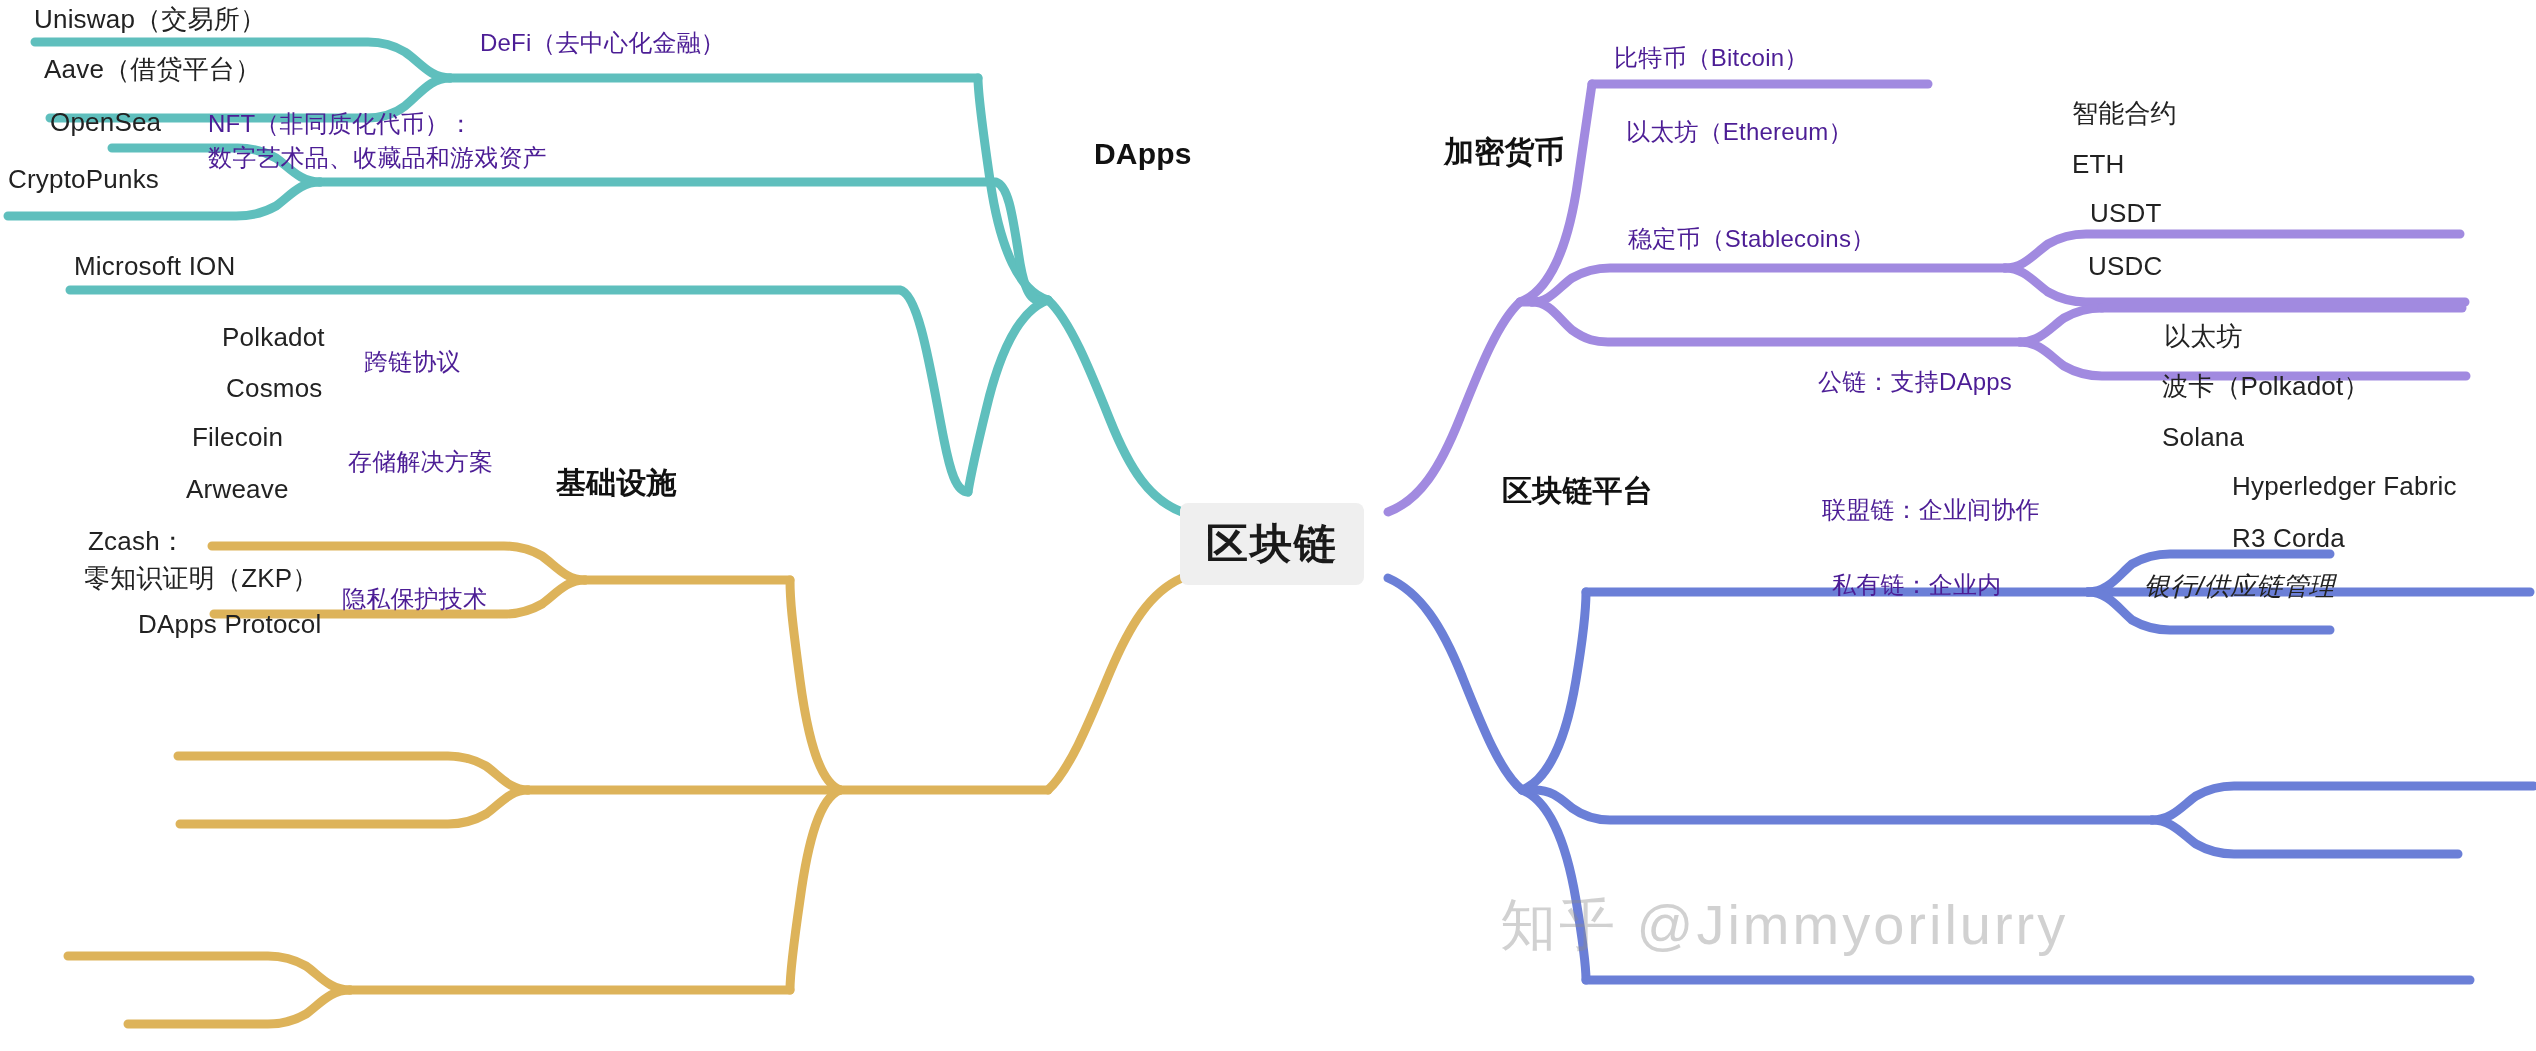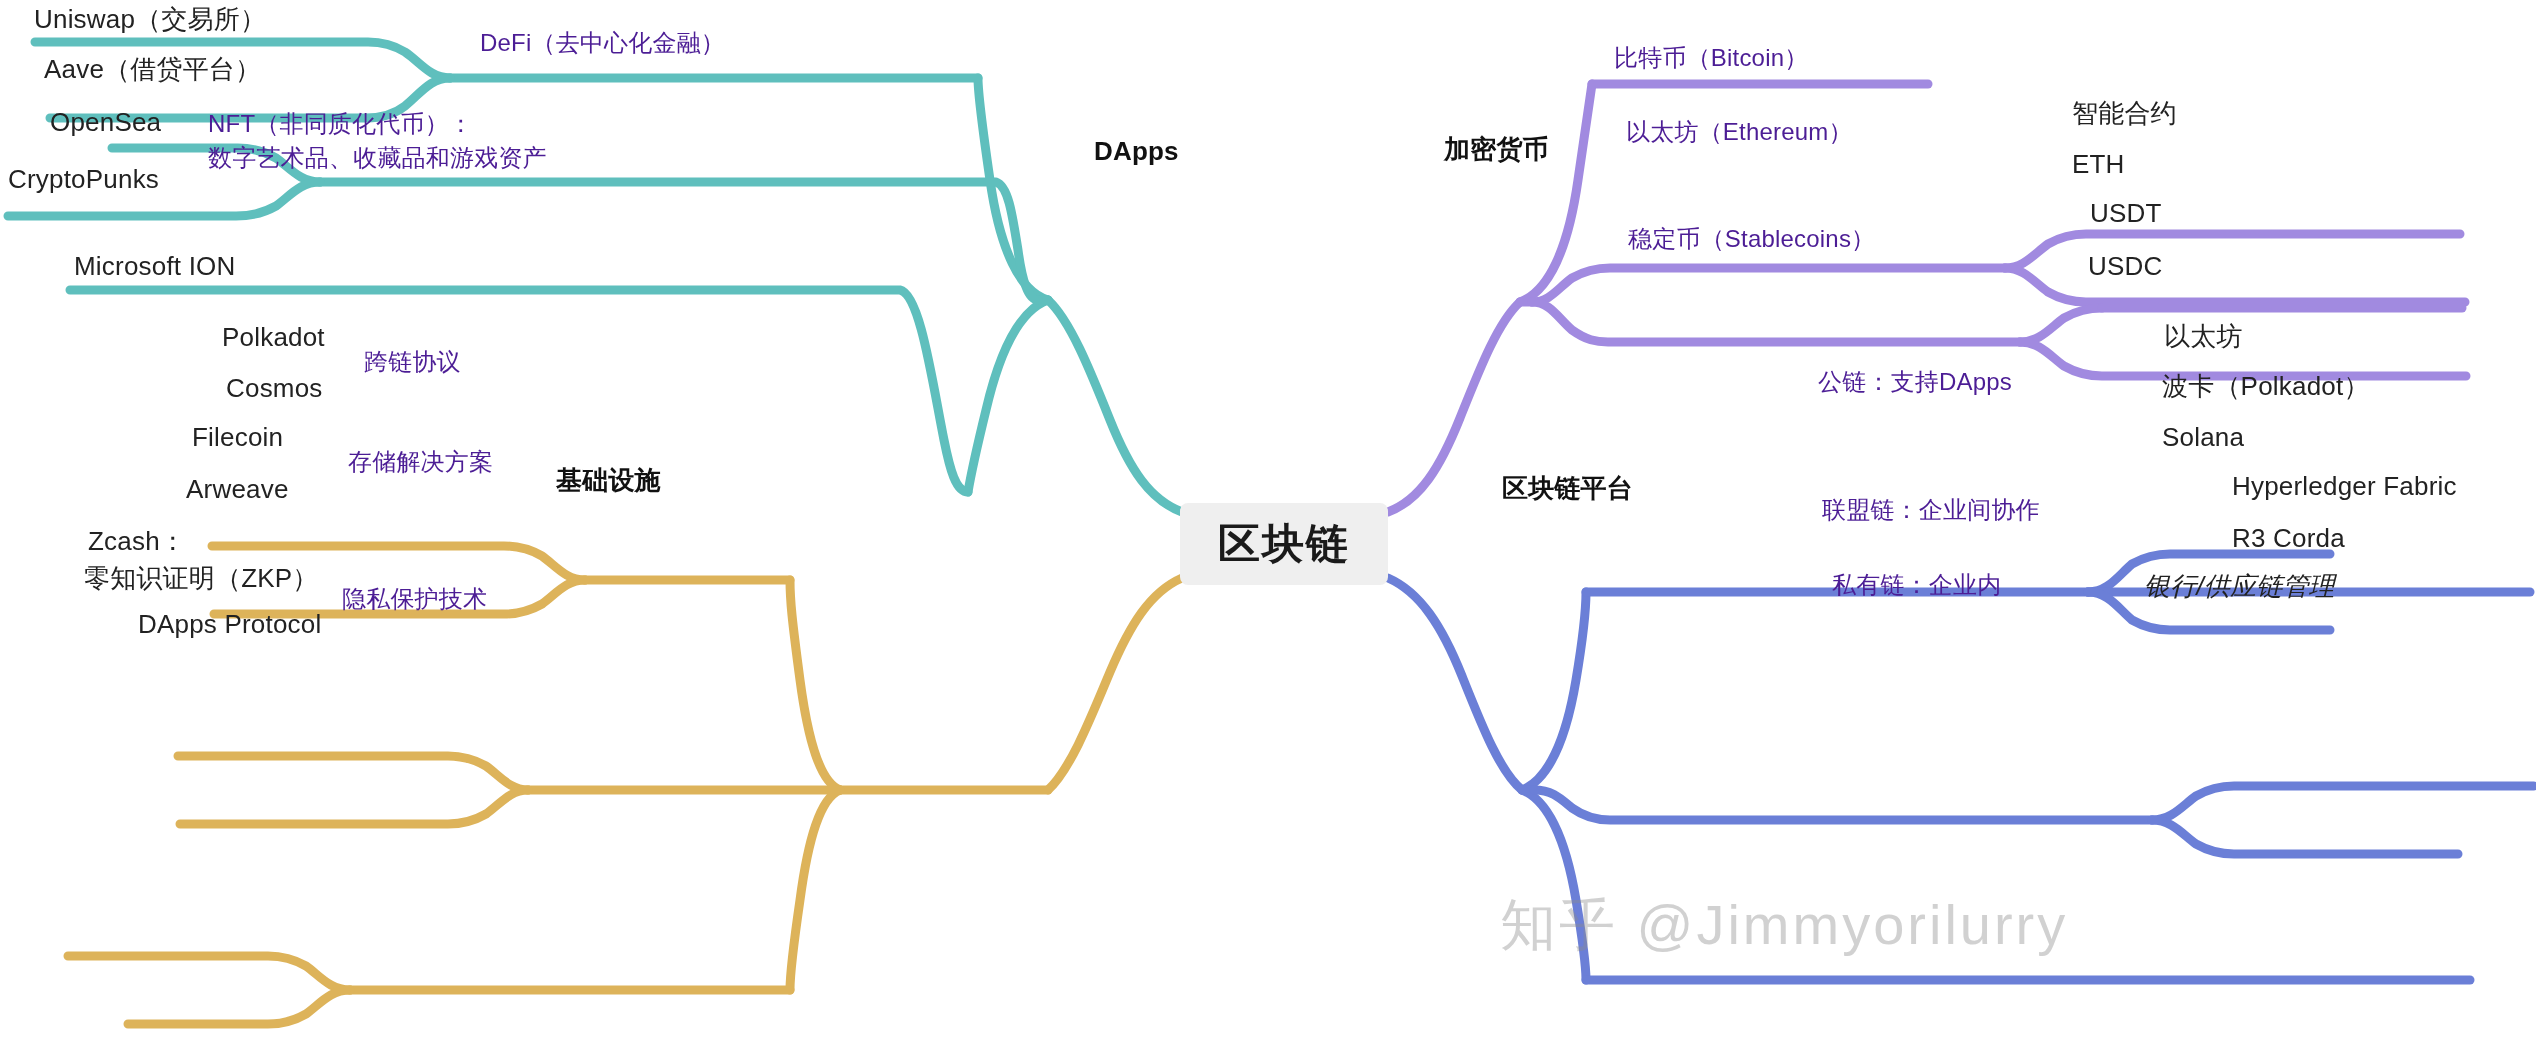--- a/index.html
+++ b/index.html
@@ -38,35 +38,35 @@
   }
   .node-label.leaf {
     font-size: 26px;
     color: #222222;
   }
   .node-label.mid {
     font-size: 24px;
     color: #4c1d95;
   }
   .node-label.branch-main {
-    font-size: 26px;
+    font-size: 30px;
     font-weight: bold;
     color: #111111;
   }
   .node-label.two-line {
     line-height: 1.42;
   }
   .node-label .l2 {
     display: block;
   }
   #central-node {
     position: absolute;
     left: 1180px;
     top: 503px;
-    width: 208px;
+    width: 184px;
     height: 82px;
     background: #efefef;
     border-radius: 8px;
     display: flex;
     align-items: center;
     justify-content: center;
     font-size: 42px;
     font-weight: bold;
     color: #1a1a1a;
     letter-spacing: 2px;

